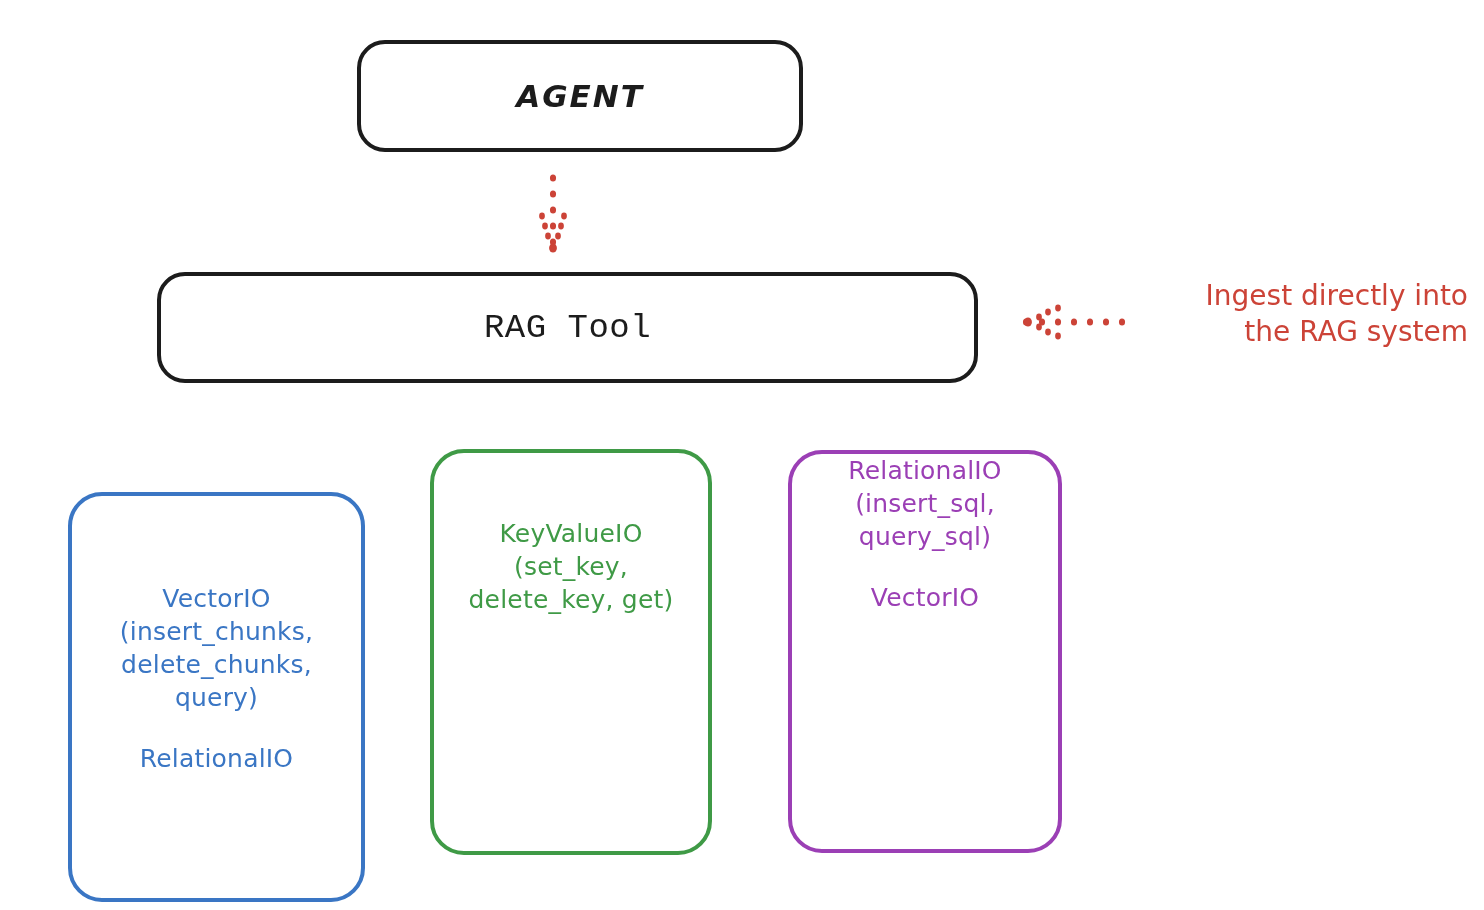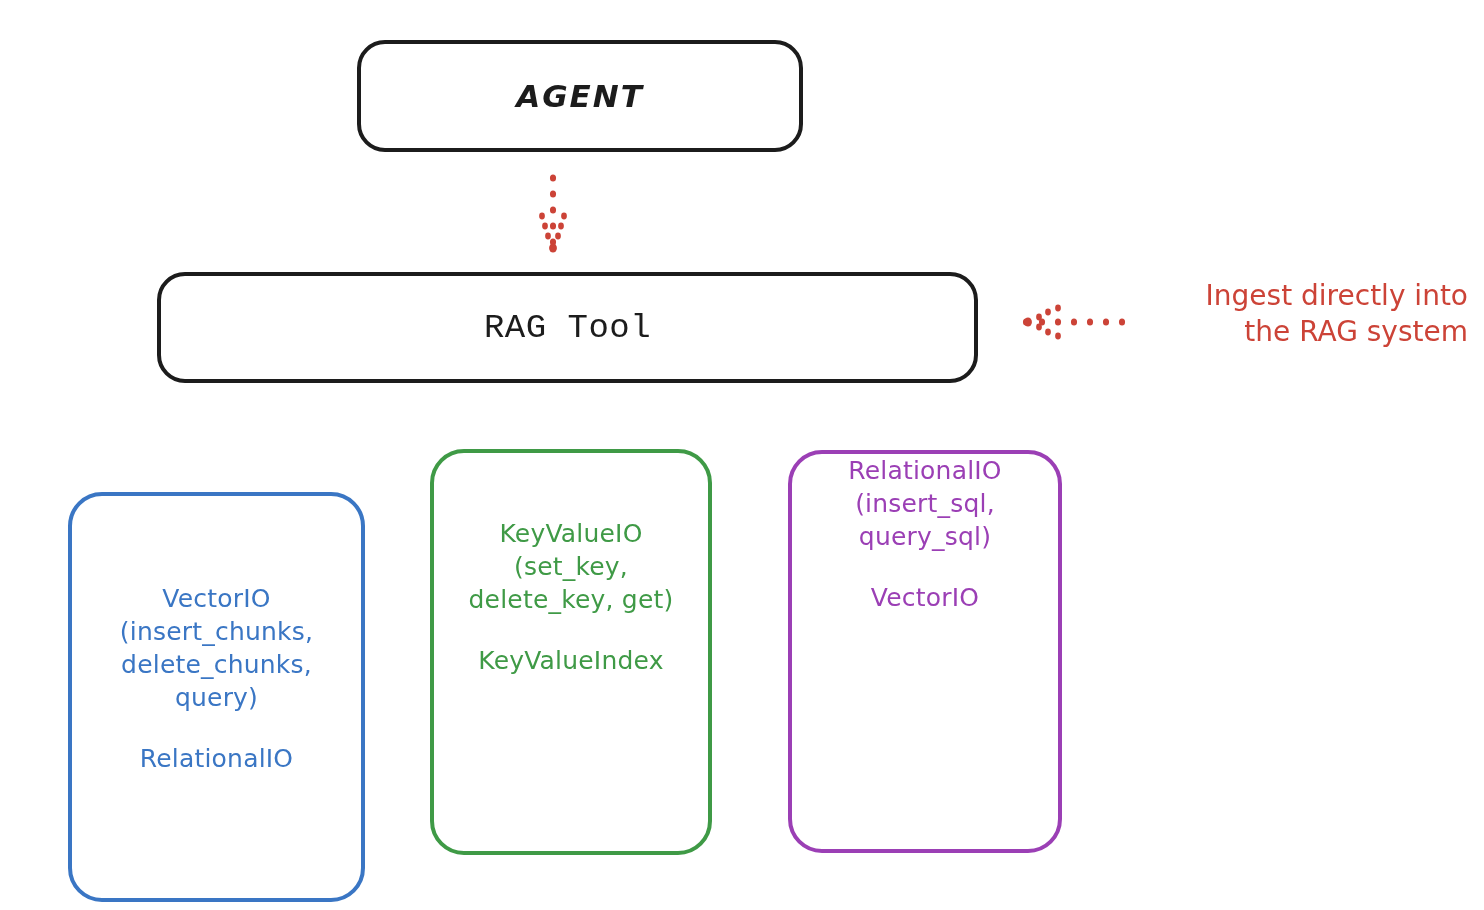--- a/index.html
+++ b/index.html
@@ -110,21 +110,20 @@
 (insert_chunks,
 delete_chunks,
 query)</div>
     <div class="provider-text provider-index">RelationalIO</div>
   </div>
 
   <div class="node box-provider" id="node-key-value-io" style="left: 430px; top: 449px; width: 282px; height: 406px; border-color: rgb(63, 154, 70); color: rgb(63, 154, 70); padding-top: 64px;">
     <div class="provider-text provider-api">KeyValueIO
 (set_key,
 delete_key, get)</div>
-    <div class="provider-text provider-index">KeyValueIndex</div>
   </div>
 
   <div class="node box-provider" id="node-relational-io" style="left: 788px; top: 450px; width: 274px; height: 403px; border-color: rgb(155, 63, 181); color: rgb(155, 63, 181); ">
     <div class="provider-text provider-api">RelationalIO
 (insert_sql,
 query_sql)</div>
     <div class="provider-text provider-index">VectorIO</div>
   </div>
 
   <div class="annot-text" id="annotation-ingest" style="left: 1148px; top: 278px; width: 320px; color: rgb(204, 67, 55);">Ingest directly into

